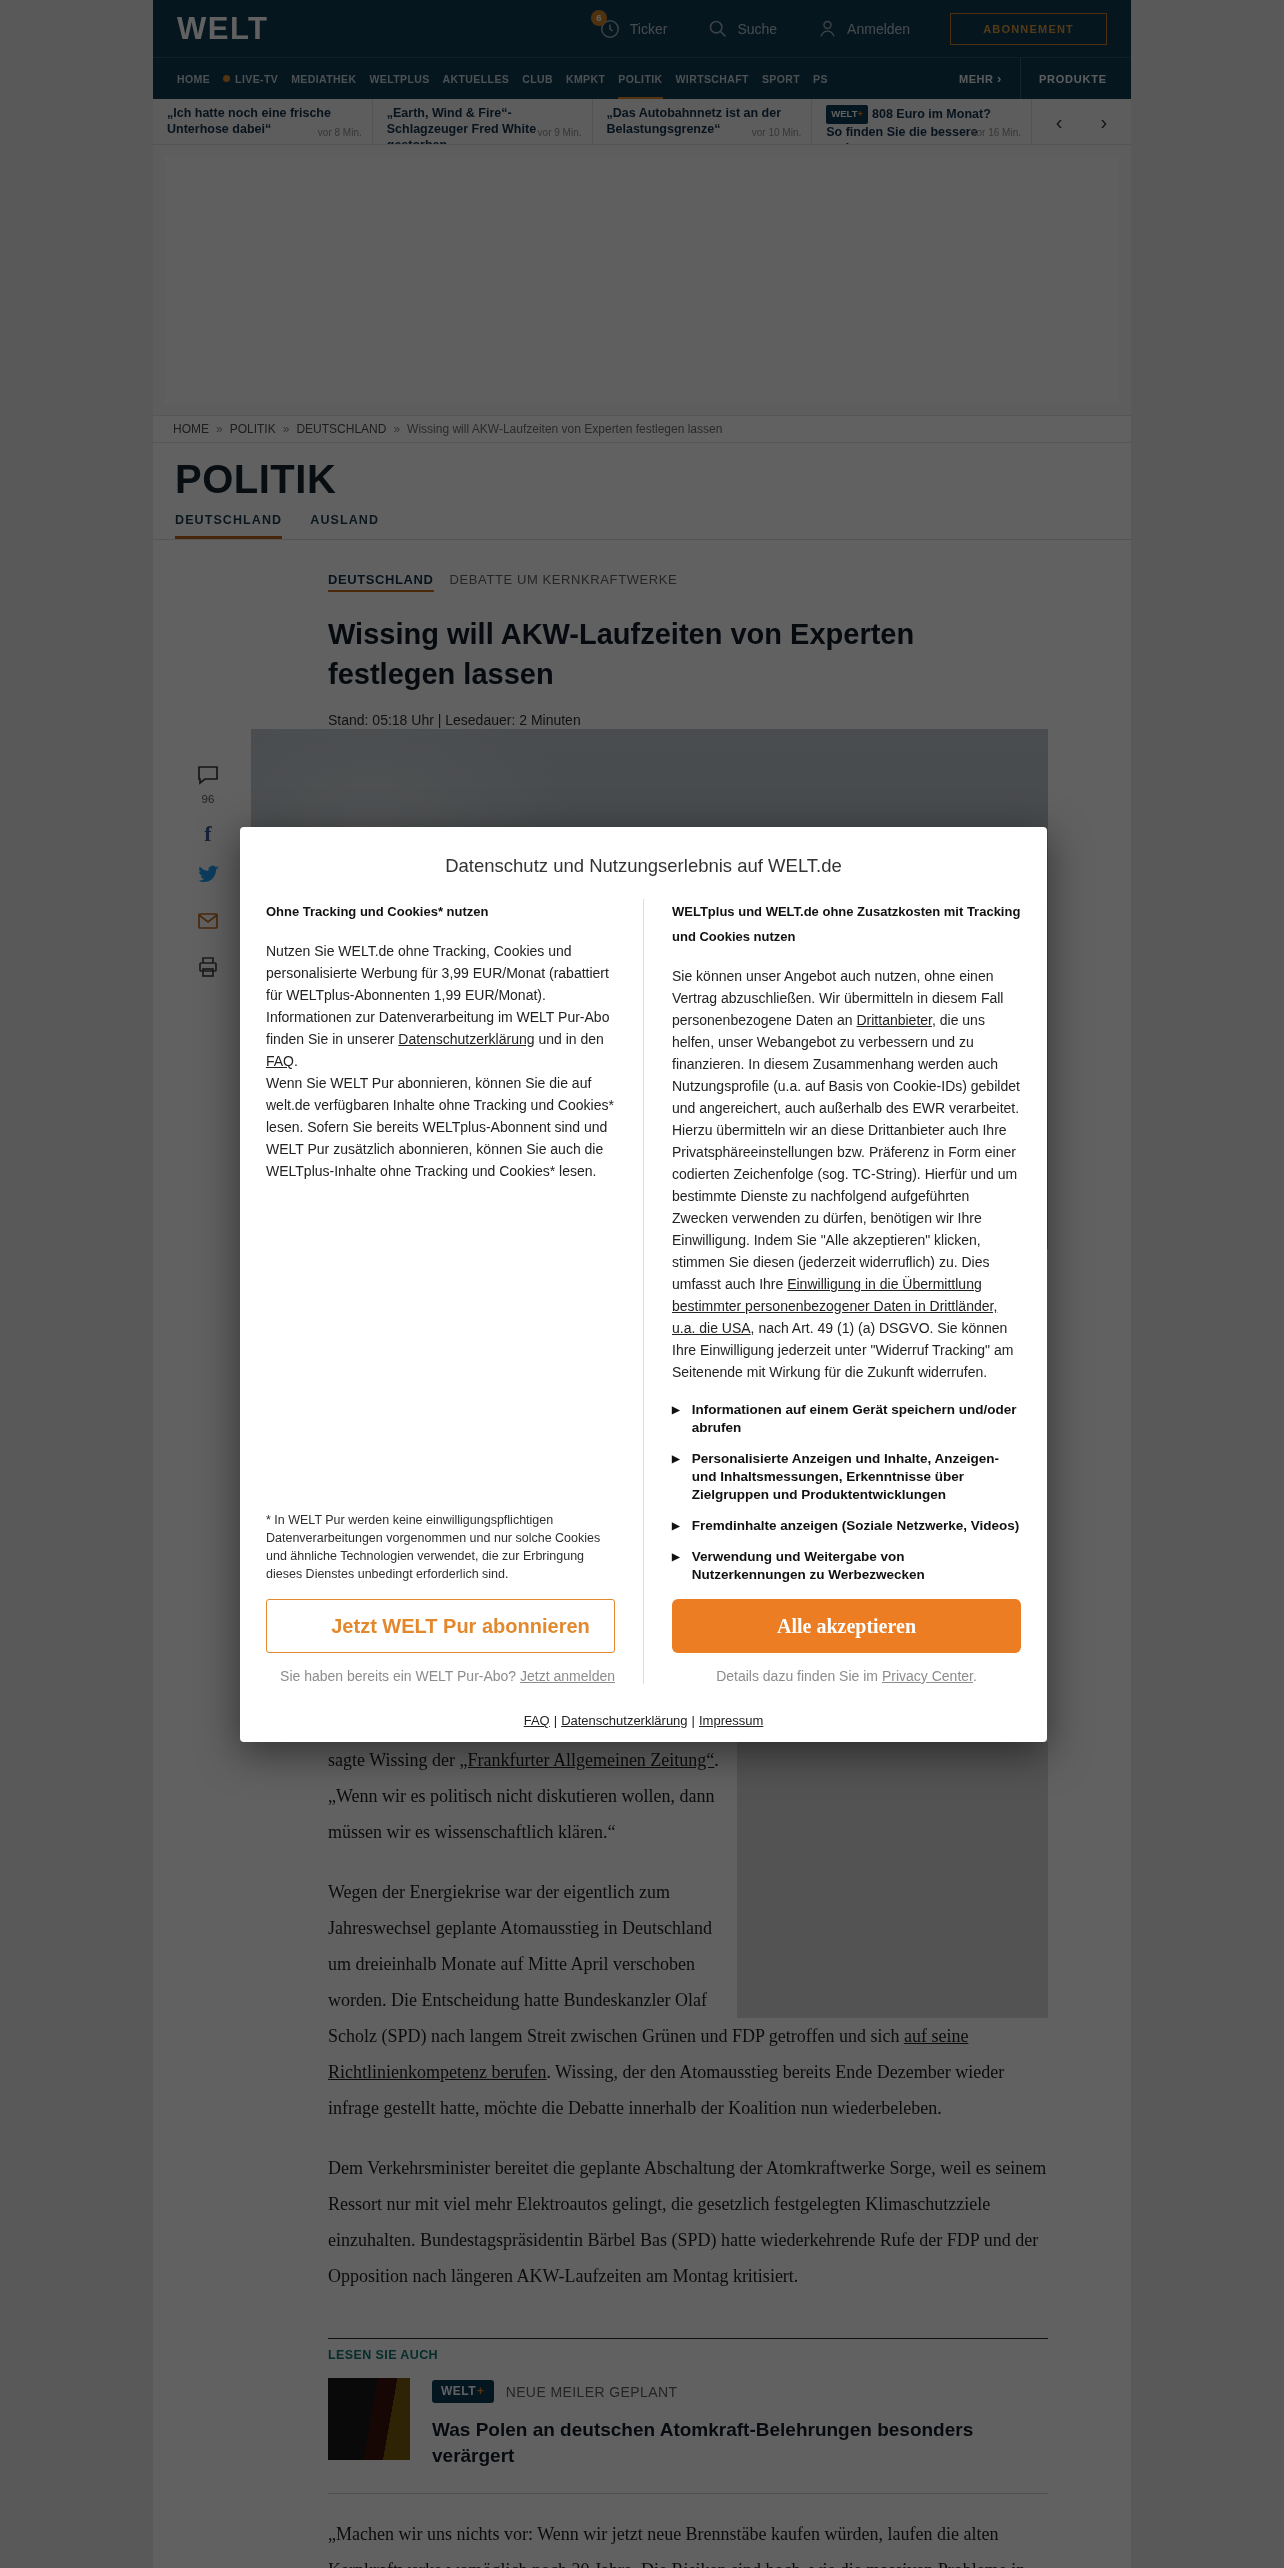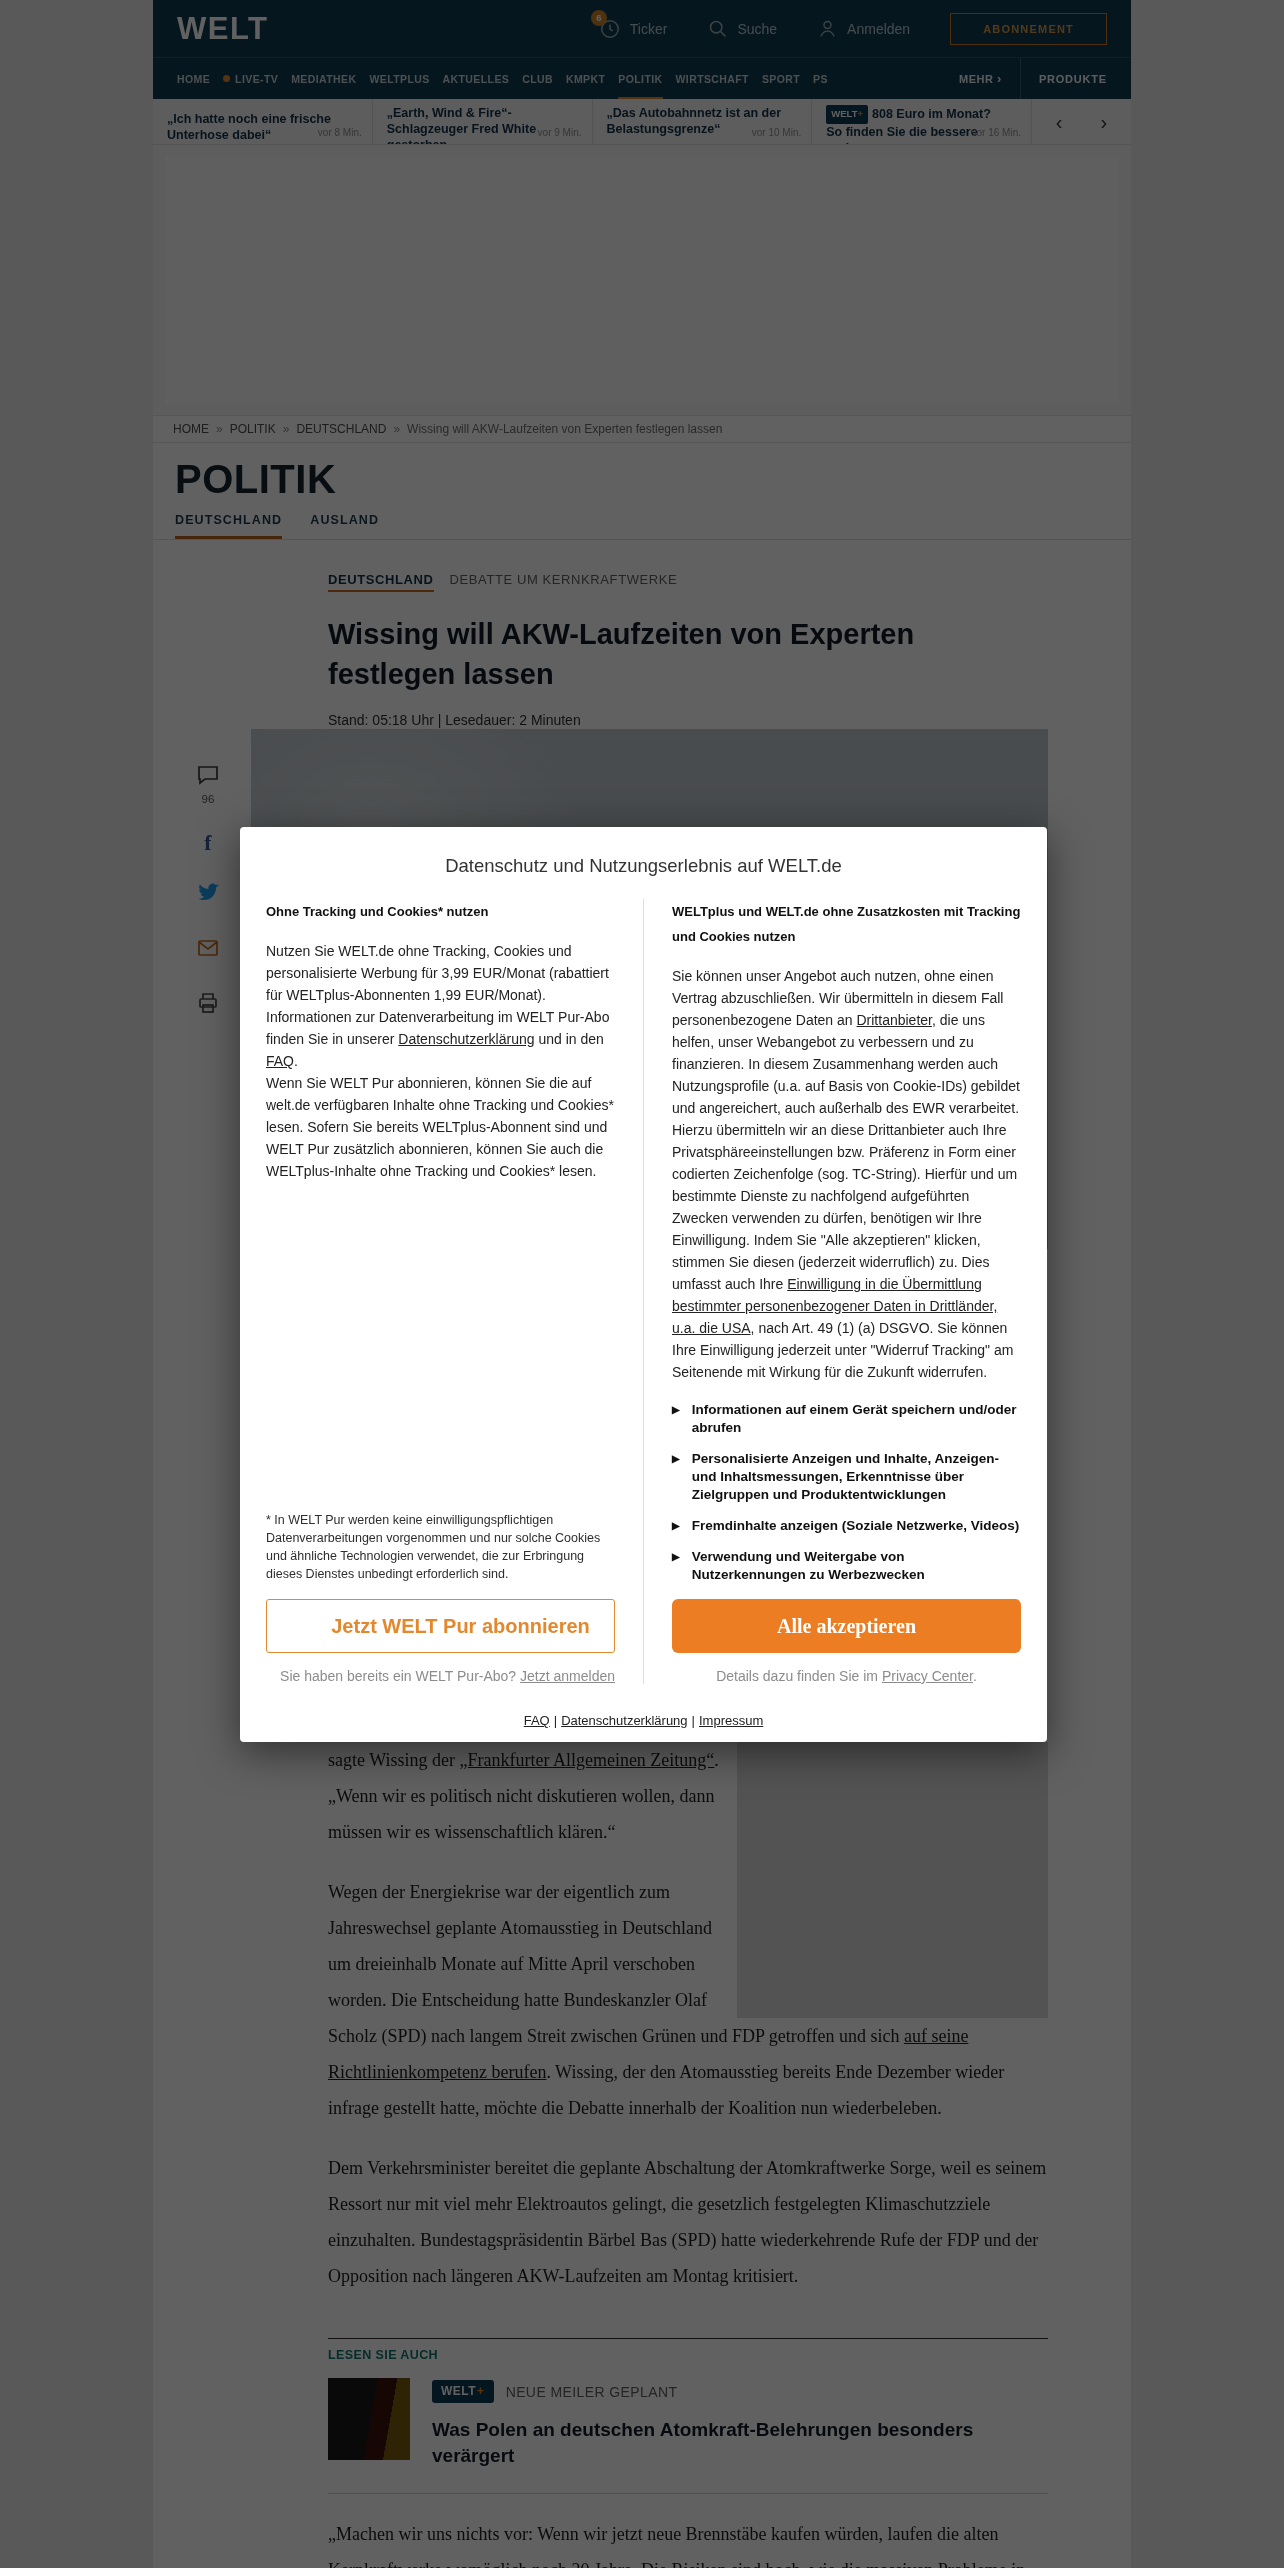--- a/index.html
+++ b/index.html
@@ -30,21 +30,21 @@
   .nav-item.active::after { content:""; position:absolute; left:0; right:0; bottom:0; height:3px; background:#e0862a; }
   .nav-right { margin-left:auto; display:flex; align-items:center; height:42px; }
   .nav-more { color:#e8eef1; font-size:11px; font-weight:700; letter-spacing:.5px; cursor:pointer; padding-right:18px; }
   .nav-more .chev { font-size:13px; }
   .nav-divider { width:1px; height:42px; background:rgba(255,255,255,.18); }
   .nav-produkte { color:#f2f5f7; font-size:11px; font-weight:700; letter-spacing:.8px; cursor:pointer; padding-left:18px; }
 
   
   .ticker { position:absolute; top:99px; left:0; right:0; height:46px; background:#f3f3f3; border-bottom:1px solid #d9d9d9; display:flex; }
   .ticker-card { flex:1 1 0; position:relative; padding:6px 12px 4px 14px; border-left:1px solid #dcdcdc; cursor:pointer; overflow:hidden; }
-  .ticker-card:first-child { border-left:none;margin-top:6px; }
+  .ticker-card:first-child { border-left:none; }
   .ticker-title { font-size:12.5px; line-height:16px; font-weight:700; color:#12314a; max-width:175px; }
   .ticker-time { position:absolute; right:10px; bottom:6px; font-size:10px; color:#8e8e8e; }
   .plus-badge-sm { display:inline-block; background:#0c3a55; color:#fff; font-size:9.5px; font-weight:700; padding:1px 5px 2px; border-radius:2px; margin-right:4px; vertical-align:1px; }
   .plus-badge-sm .plus { color:#e0862a; }
   .ticker-arrows { flex:0 0 100px; border-left:1px solid #dcdcdc; display:flex; align-items:center; justify-content:center; gap:38px; }
   .arrow { font-size:20px; color:#333; cursor:pointer; line-height:1; }
 
   
   .adslot { position:absolute; top:145px; left:0; right:0; height:270px; background:#f4f4f4; }
   .adslot-inner { position:absolute; left:12px; right:12px; top:10px; bottom:10px; background:#fafafa; }
@@ -73,21 +73,21 @@
   
   .hero { position:absolute; top:729px; left:98px; width:797px; height:520px;
     background:
       radial-gradient(ellipse 170px 130px at 39% 92%, #3f3b37 0%, #4a443f 55%, rgba(74,68,63,0) 72%),
       radial-gradient(ellipse 100px 75px at 87% 78%, #c79b7d 0%, rgba(199,155,125,0) 70%),
       radial-gradient(ellipse 300px 200px at 15% 20%, #d3d9dd 0%, rgba(211,217,221,0) 70%),
       linear-gradient(180deg, #c2c9cf 0%, #a9b3bb 100%);
   }
 
   
-  .share-rail { position:absolute; top:763px; left:38px; width:34px; display:flex; flex-direction:column; align-items:center; gap:27px; }
+  .share-rail { position:absolute; top:763px; left:38px; width:34px; display:flex; flex-direction:column; align-items:center; gap:18px; }
   .share-item { display:flex; flex-direction:column; align-items:center; cursor:pointer; }
   .share-count { margin-top:2px; font-size:11.5px; color:#555; }
   .fb-glyph { font-family:"Liberation Serif", serif; font-weight:700; font-size:22px; color:#3b5998; line-height:22px; }
 
   
   .article-body { position:absolute; top:1742px; left:175px; width:720px; }
   .ad-float { float:right; width:311px; height:276px; background:#d9d9d9; }
   .article-body p, .lower-block p {
     font-family:"Liberation Serif", serif; font-size:18px; line-height:36px; color:#1d1d1d; margin-bottom:24px;
   }

